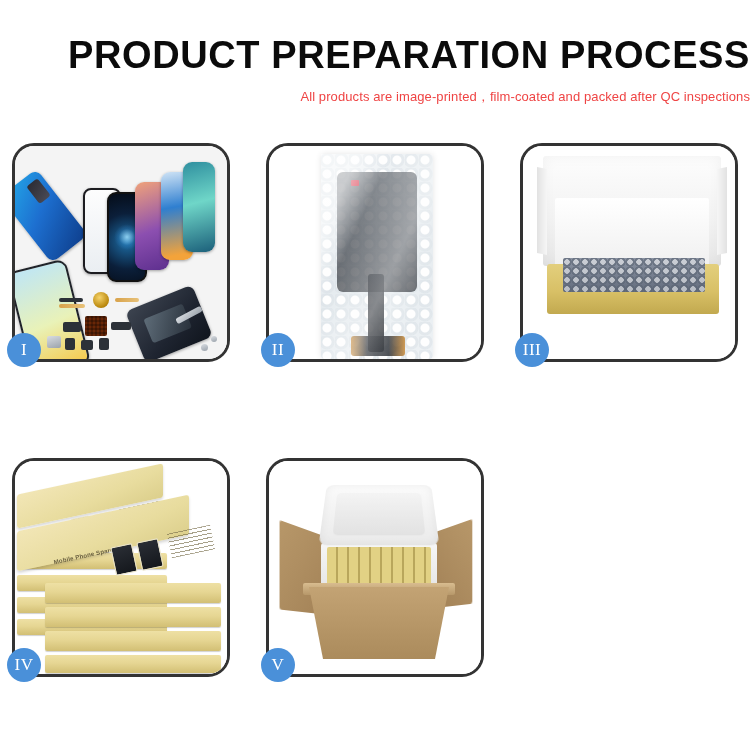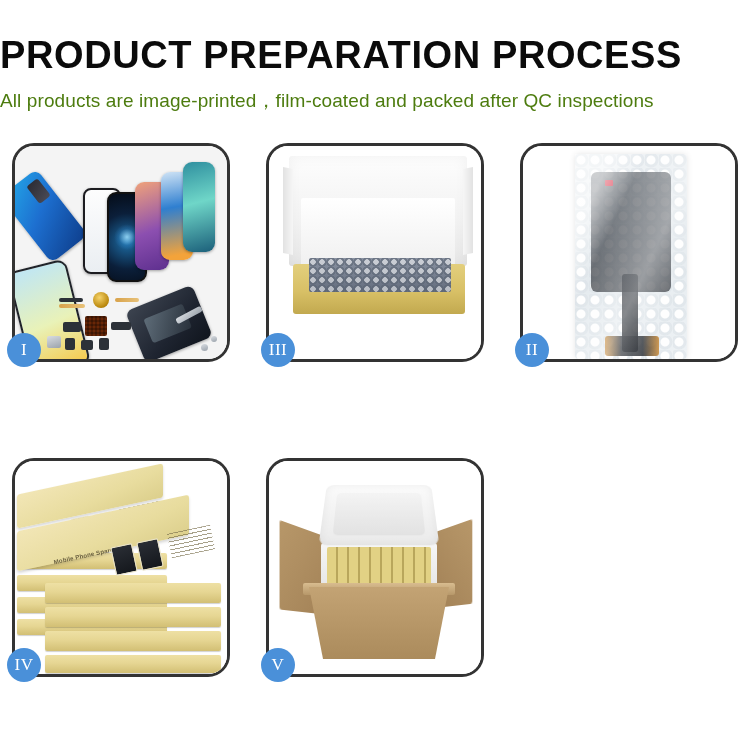--- a/index.html
+++ b/index.html
@@ -15,39 +15,39 @@
     color: #111111;
     position: relative;
   }
 
   
   .header {
     position: absolute;
     left: 0;
     top: 0;
     width: 750px;
-    text-align: left;
+    text-align: right;
   }
   .title {
     margin: 0;
     padding-top: 36px;
     font-size: 38px;
     font-weight: 700;
     letter-spacing: 0.6px;
     line-height: 1.05;
     color: #0b0b0b;
     white-space: nowrap;
   }
   .subtitle {
     margin: 0;
     padding-top: 12px;
-    font-size: 19px;
+    font-size: 13px;
     font-weight: 400;
     letter-spacing: 0.1px;
-    color: #4d7c0f;
+    color: #ef4444;
     white-space: nowrap;
   }
 
   
   .grid {
     position: absolute;
     left: 12px;
     top: 143px;
     width: 726px;
     height: 534px;
@@ -398,39 +398,39 @@
         <div class="part silver" style="left:160px; top:166px; width:28px; height:6px; transform:rotate(-28deg);"></div>
         <div class="part silver" style="left:186px; top:198px; width:7px; height:7px; border-radius:50%;"></div>
         <div class="part silver" style="left:196px; top:190px; width:6px; height:6px; border-radius:50%;"></div>
       </div>
     </div>
     <div class="badge">I</div>
   </div>
 
   <div class="panel">
     <div class="panel-inner">
-      <div class="box3-lid"></div>
-      <div class="box3-foam"></div>
-      <div class="box3-tray"></div>
-      <div class="box3-bubble"></div>
-    </div>
-    <div class="badge">III</div>
-  </div>
-
-  <div class="panel">
-    <div class="panel-inner">
       <div class="bubble-bag">
         <div class="lcd-inside"></div>
         <div class="lcd-flex"></div>
         <div class="lcd-conn"></div>
         <div class="lcd-dot"></div>
         <div class="bag-sheen"></div>
       </div>
     </div>
     <div class="badge">II</div>
+  </div>
+
+  <div class="panel">
+    <div class="panel-inner">
+      <div class="box3-lid"></div>
+      <div class="box3-foam"></div>
+      <div class="box3-tray"></div>
+      <div class="box3-bubble"></div>
+    </div>
+    <div class="badge">III</div>
   </div>
 
   <div class="panel">
     <div class="panel-inner">
       <div class="stack">
 
         <div class="sbox" style="left:0px;  top:74px;  width:150px; height:16px;"></div>
         <div class="sbox" style="left:0px;  top:96px;  width:150px; height:16px;"></div>
         <div class="sbox" style="left:0px;  top:118px; width:150px; height:16px;"></div>
         <div class="sbox" style="left:0px;  top:140px; width:150px; height:16px;"></div>

